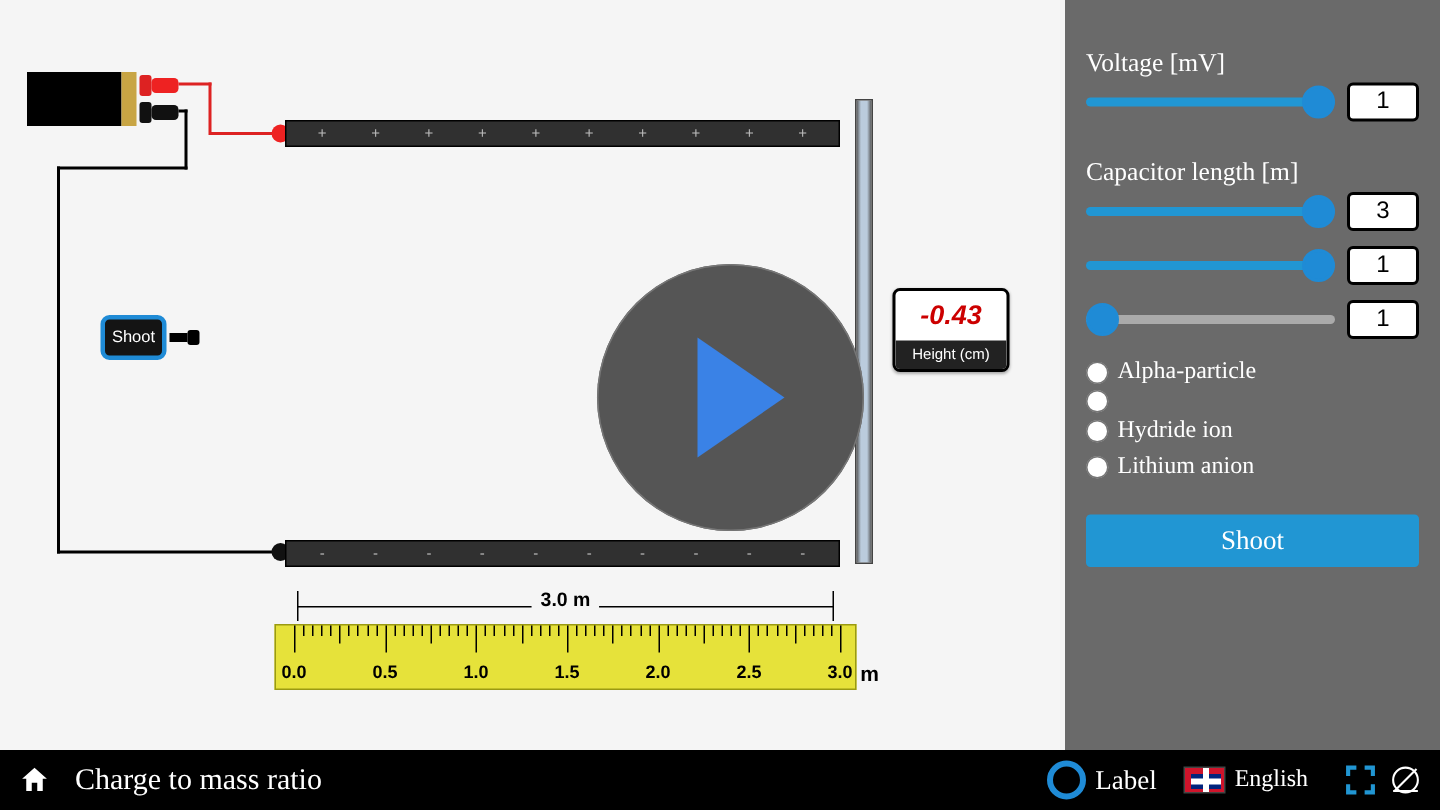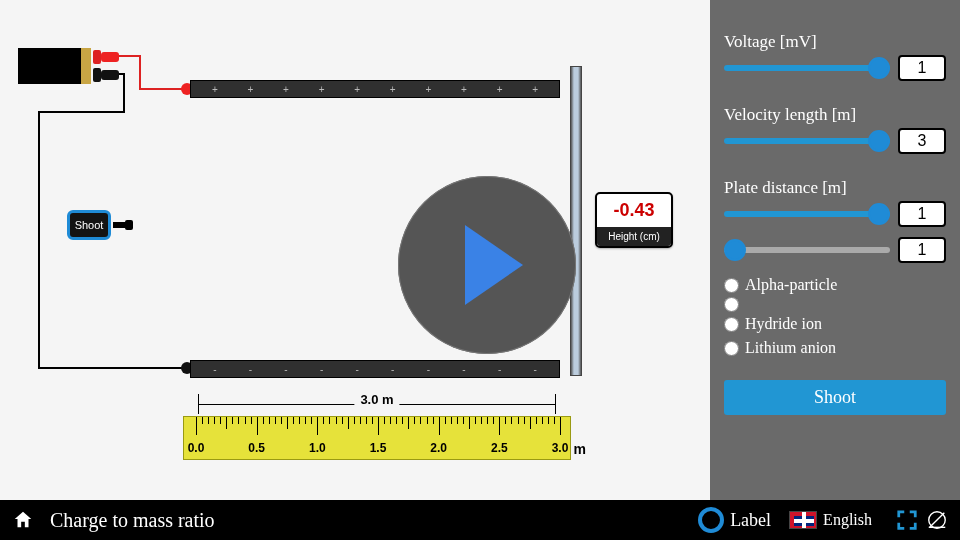--- a/index.html
+++ b/index.html
@@ -29,21 +29,21 @@
 
   
   .plate { position: absolute; height: 18px; background: #303030; border:1px solid #000; color:#bbb; font-family: Arial,sans-serif; font-size:10px; letter-spacing: 0; display:flex; align-items:center; justify-content:space-around; padding:0 6px; }
   .plate.top { left: 190px; top: 80px; width: 370px; }
   .plate.bot { left: 190px; top: 360px; width: 370px; }
 
   
   .screen-bar { position:absolute; left: 570px; top: 66px; width: 12px; height: 310px; background: linear-gradient(90deg,#555 0%, #bcd 30%, #bcd 70%, #555 100%); border:1px solid #444; }
   .hit-dot { position:absolute; left:567px; top:262px; width:8px; height:8px; background:#d20; border-radius:50%; }
   .height-panel { position:absolute; left:595px; top:192px; width:78px; border:2px solid #000; border-radius:5px; overflow:hidden; background:#fff; text-align:center; box-shadow:0 1px 2px rgba(0,0,0,.3); }
-  .height-val { color:#c00; font-weight:bold; padding:6px 0; font-size:18px; font-family: Arial,sans-serif;}
+  .height-val { color:#c00; font-weight:bold; padding:6px 0; font-size:18px; font-family: Arial,sans-serif; font-style: italic;}
   .height-lab { background:#222; color:#fff; font-size:10px; padding:4px 0; font-family: Arial,sans-serif;}
 
   
   .ruler { position:absolute; left:183px; top:416px; width:388px; height:44px; background:#e6e23a; border:1px solid #9a9a12; }
   .ruler .tick { position:absolute; top:0; width:1px; background:#000; }
   .ruler-num { position:absolute; top:24px; font-family: Arial,sans-serif; font-weight:bold; font-size:12px; transform:translateX(-50%); }
   .ruler-unit { position:absolute; right:-16px; bottom:2px; font-family: Arial,sans-serif; font-weight:bold; font-size:14px; }
 
   
   .caliper { position:absolute; left:198px; top:394px; width:358px; height:22px; }
@@ -233,28 +233,27 @@
 
   <div class="sidebar">
     <div class="ctrl">
       <div class="ctrl-label">Voltage [mV]</div>
       <div class="ctrl-row">
         <input type="range" min="0" max="1" step="0.01" value="1" style="">
         <div class="valbox">1</div>
       </div>
     </div>
     <div class="ctrl">
-      <div class="ctrl-label">Velocity length [m]</div>
+      <div class="ctrl-label">Capacitor length [m]</div>
       <div class="ctrl-row">
         <input type="range" min="0" max="1" step="0.01" value="1" style="">
         <div class="valbox">3</div>
       </div>
     </div>
     <div class="ctrl">
-      <div class="ctrl-label">Plate distance [m]</div>
       <div class="ctrl-row">
         <input type="range" min="0" max="1" step="0.01" value="1" style="">
         <div class="valbox">1</div>
       </div>
     </div>
     <div class="ctrl">
       <div class="ctrl-row">
         <input type="range" class="gray" min="0" max="1" step="0.01" value="0" style="">
         <div class="valbox">1</div>
       </div>

